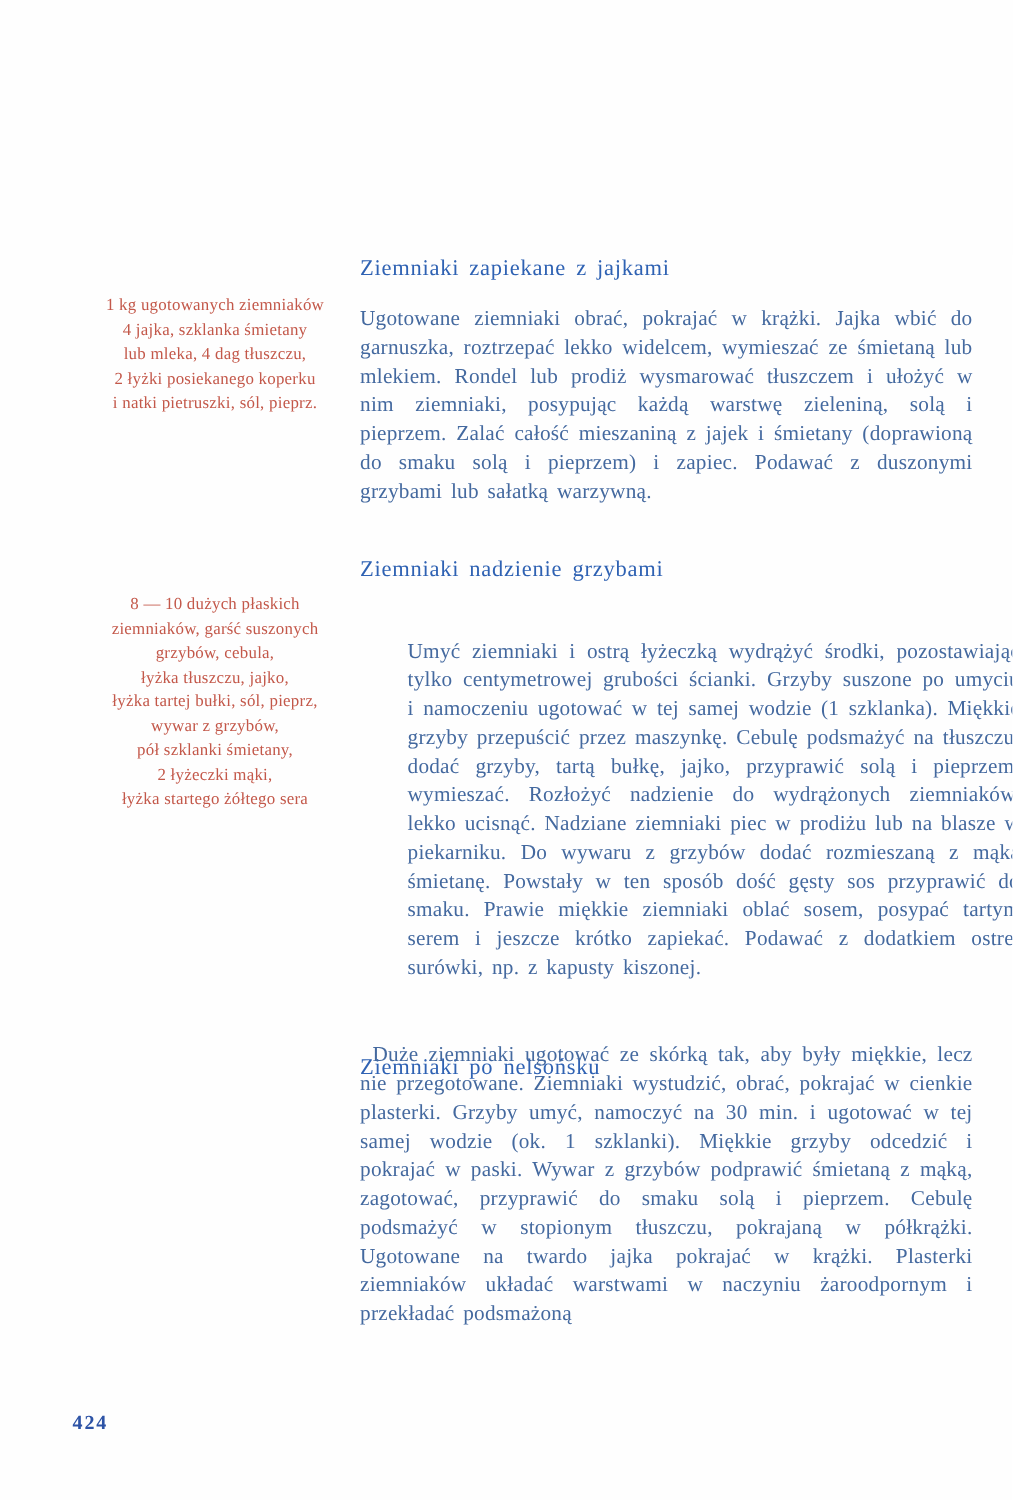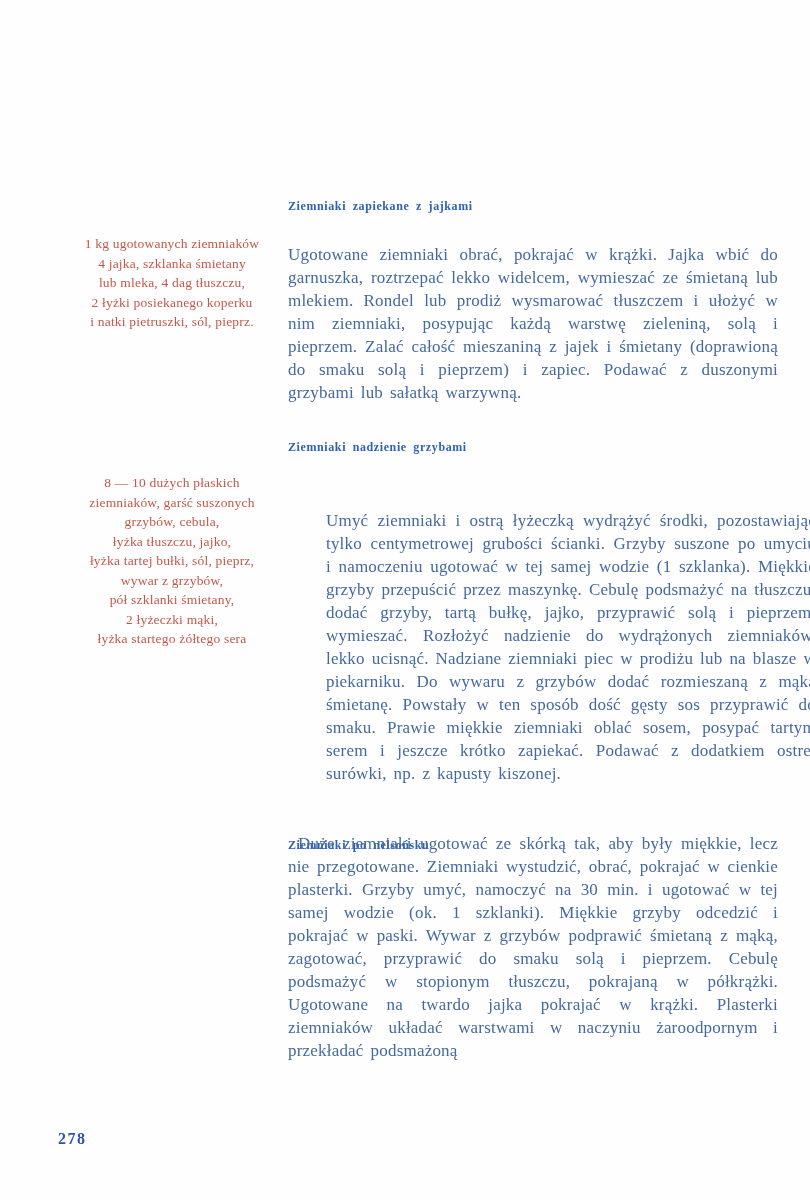--- a/index.html
+++ b/index.html
@@ -9,22 +9,22 @@
     height: 1200px;
     background: #fefefe;
     font-family: "Liberation Serif", serif;
     overflow: hidden;
   }
   .content-layer { position: absolute; inset: 0; z-index: 1; }
   .recipe-title {
     position: absolute;
     left: 288px;
     width: 500px;
-    font-size: 12px;
-    font-weight: bold;
+    font-size: 18px;
+    font-weight: normal;
     color: #2f62b3;
     letter-spacing: 0.6px;
     word-spacing: 3px;
   }
   #title-1 { top: 189px; }
   #title-2 { top: 430px; }
   #title-3 { top: 828px; }
   .recipe-body {
     position: absolute;
     left: 288px;
@@ -101,16 +101,16 @@
 wywar z grzybów,
 pół szklanki śmietany,
 2 łyżeczki mąki,
 łyżka startego żółtego sera</div>
     <h2 class="recipe-title" id="title-2">Ziemniaki nadzienie grzybami</h2>
     <p class="recipe-body" id="body-2">Umyć ziemniaki i ostrą łyżeczką wydrążyć środki, pozostawiając tylko centymetrowej grubości ścianki. Grzyby suszone po umyciu i namoczeniu ugotować w tej samej wodzie (1 szklanka). Miękkie grzyby przepuścić przez maszynkę. Cebulę podsmażyć na tłuszczu, dodać grzyby, tartą bułkę, jajko, przyprawić solą i pieprzem, wymieszać. Rozłożyć nadzienie do wydrążonych ziemniaków, lekko ucisnąć. Nadziane ziemniaki piec w prodiżu lub na blasze w piekarniku. Do wywaru z grzybów dodać rozmieszaną z mąką śmietanę. Powstały w ten sposób dość gęsty sos przyprawić do smaku. Prawie miękkie ziemniaki oblać sosem, posypać tartym serem i jeszcze krótko zapiekać. Podawać z dodatkiem ostrej surówki, np. z kapusty kiszonej.</p>
 
     <h2 class="recipe-title" id="title-3">Ziemniaki po nelsońsku</h2>
     <p class="recipe-body" id="body-3">Duże ziemniaki ugotować ze skórką tak, aby były miękkie, lecz nie przegotowane. Ziemniaki wystudzić, obrać, pokrajać w cienkie plasterki. Grzyby umyć, namoczyć na 30 min. i ugotować w tej samej wodzie (ok. 1 szklanki). Miękkie grzyby odcedzić i pokrajać w paski. Wywar z grzybów podprawić śmietaną z mąką, zagotować, przyprawić do smaku solą i pieprzem. Cebulę podsmażyć w stopionym tłuszczu, pokrajaną w półkrążki. Ugotowane na twardo jajka pokrajać w krążki. Plasterki ziemniaków układać warstwami w naczyniu żaroodpornym i przekładać podsmażoną</p>
 
-    <div class="page-number">278</div>
+    <div class="page-number">424</div>
 
   </div>
 </div>
 
 </body></html>

